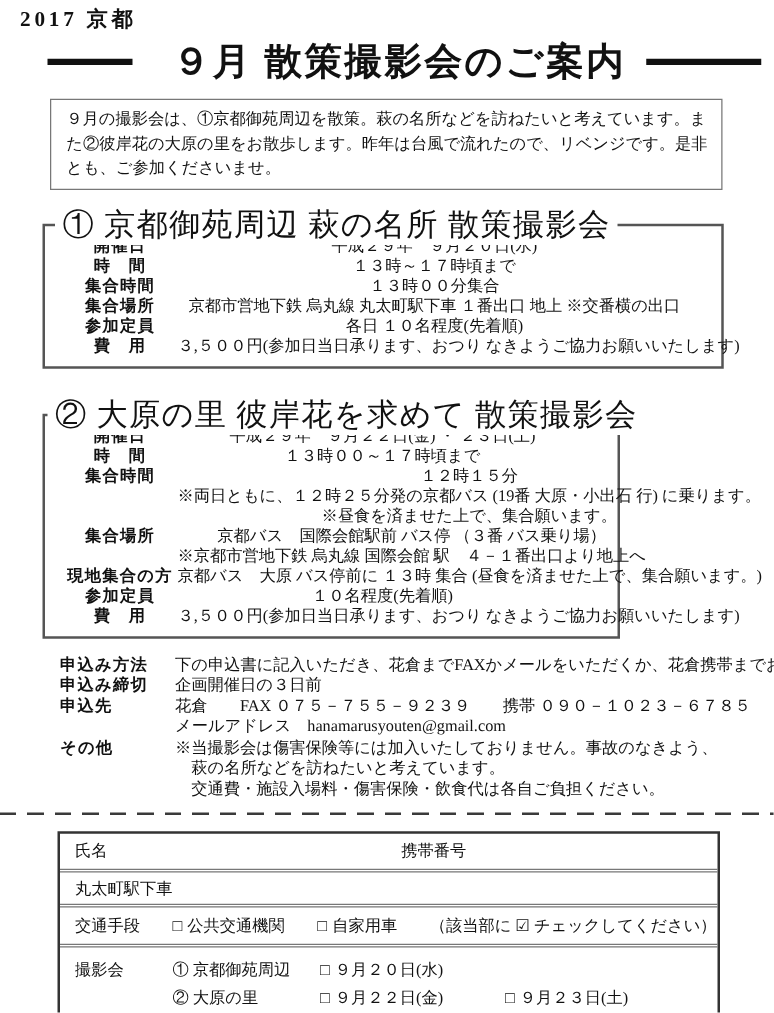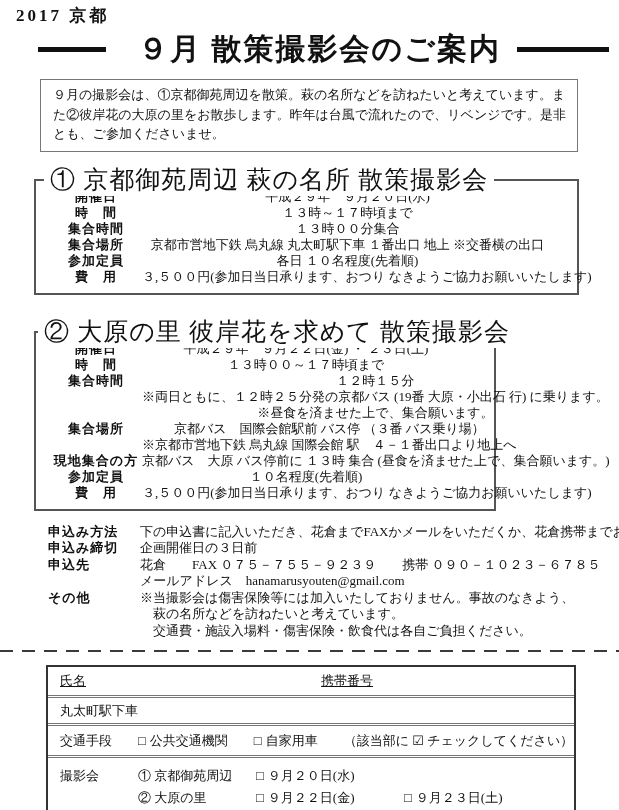--- a/index.html
+++ b/index.html
@@ -49,21 +49,21 @@
   
   .dashed-sep {
     margin-top: 11px; height: 2px; width: 619px;
     background: repeating-linear-gradient(90deg, #3a3a3a 0 13px, transparent 13px 22px);
   }
 
   
   .form-table { margin: 13px 0 0 46px; width: 530px; border: 2px solid #333; font-size: 13px; }
   .frow { border-top: 3px double #777; padding: 5px 12px; }
   .frow:first-child { border-top: none; }
-  .frow-name { display: flex; height: 28px; align-items: center; text-decoration: underline; }
+  .frow-name { display: flex; height: 28px; align-items: center; }
   .fcell-name { width: 52%; }
   .frow-email { height: 28px; display: flex; align-items: center; }
   .frow-transport { height: 32px; display: flex; align-items: center; white-space: nowrap; }
   .ft-label { width: 78px; flex: none; }
   .opt { margin-right: 26px; }
   .checknote { white-space: nowrap; }
   .frow-event { padding-top: 7px; padding-bottom: 4px; }
   .ev-line { display: flex; line-height: 22px; }
   .ev-label { width: 78px; flex: none; }
   .ev-name { width: 118px; flex: none; }

